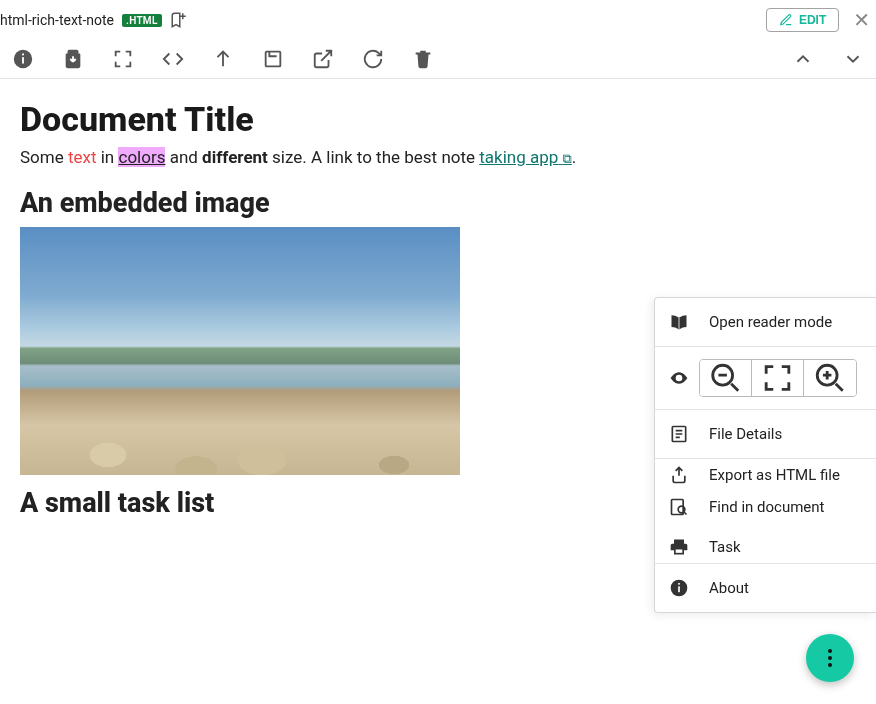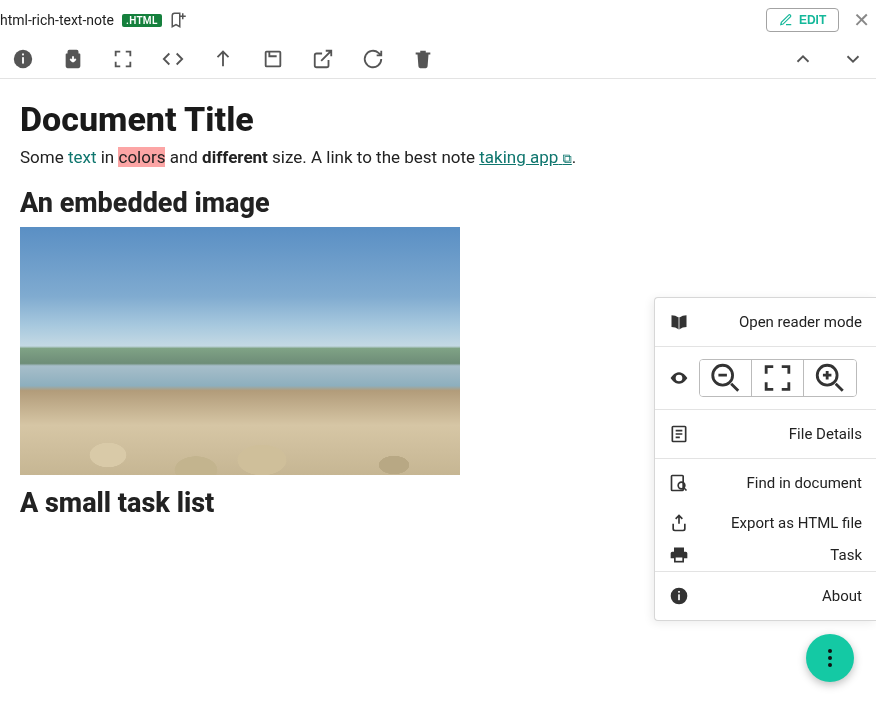--- a/index.html
+++ b/index.html
@@ -77,22 +77,22 @@
   .content h1 {
     font-size: 34px;
     font-weight: 800;
     margin: 12px 0 8px;
     color: #1a1a1a;
   }
   .content p {
     font-size: 17px;
     margin: 6px 0 20px;
   }
-  .teal { color: #0f766e; }
-  .hl { background: #fca5a5; }
+  .teal { color: #ef4444; }
+  .hl { background: #f0abfc; text-decoration: underline; }
   .bold { font-weight: 700; }
   .link { color: #0f766e; text-decoration: underline; cursor: pointer; }
   .ext-icon { font-size: 13px; vertical-align: middle; }
   .content h2 {
     font-size: 27px;
     font-weight: 800;
     margin: 12px 0 8px;
   }
   .img-placeholder {
     width: 440px;
@@ -145,21 +145,20 @@
     border-radius: 4px 0 0 4px;
     box-shadow: -2px 2px 10px rgba(0,0,0,0.08);
     font-size: 15px;
   }
   .pop-row {
     display: flex;
     align-items: center;
     gap: 20px;
     padding: 14px 14px;
     cursor: pointer;
-    justify-content: space-between;
   }
   .pop-row + .pop-row { padding-top: 6px; }
   .pop-row.tight { padding-top: 6px; padding-bottom: 6px; }
   .pop-sep { border-top: 1px solid #e3e3e3; }
   .pop-icon {
     width: 20px; height: 20px;
     display: flex; align-items: center; justify-content: center;
     color: #333;
     flex-shrink: 0;
   }
@@ -355,37 +354,37 @@
   <div class="pop-row">
     <span class="pop-icon">
       <svg viewBox="0 0 24 24" fill="none" stroke="currentColor" stroke-width="2">
           <rect x="4" y="3" width="16" height="18" rx="1"></rect>
           <path d="M8 8h8M8 12h8M8 16h5"></path>
         </svg>
     </span>
     <span>File Details</span>
   </div>
   <div class="pop-sep"></div>
+  <div class="pop-row tight">
+    <span class="pop-icon">
+      <svg viewBox="0 0 24 24" fill="none" stroke="currentColor" stroke-width="2">
+          <path d="M12 3v10M8 7l4-4 4 4M5 13v6a2 2 0 0 0 2 2h10a2 2 0 0 0 2-2v-6"></path>
+        </svg>
+    </span>
+    <span>Export as HTML file</span>
+  </div>
   <div class="pop-row">
     <span class="pop-icon">
       <svg viewBox="0 0 24 24" fill="none" stroke="currentColor" stroke-width="2">
           <rect x="3" y="3" width="14" height="18" rx="1"></rect>
           <circle cx="15" cy="15" r="4"></circle>
           <path d="M18 18l3 3"></path>
         </svg>
     </span>
     <span>Find in document</span>
-  </div>
-  <div class="pop-row tight">
-    <span class="pop-icon">
-      <svg viewBox="0 0 24 24" fill="none" stroke="currentColor" stroke-width="2">
-          <path d="M12 3v10M8 7l4-4 4 4M5 13v6a2 2 0 0 0 2 2h10a2 2 0 0 0 2-2v-6"></path>
-        </svg>
-    </span>
-    <span>Export as HTML file</span>
   </div>
   <div class="pop-row tight">
     <span class="pop-icon">
       <svg viewBox="0 0 24 24" fill="currentColor">
           <path d="M6 3h12v5H6zM4 8h16a2 2 0 0 1 2 2v6h-4v5H6v-5H2v-6a2 2 0 0 1 2-2z"></path>
           <rect x="8" y="15" width="8" height="4" fill="#fff"></rect>
         </svg>
     </span>
     <span>Task</span>
   </div>

